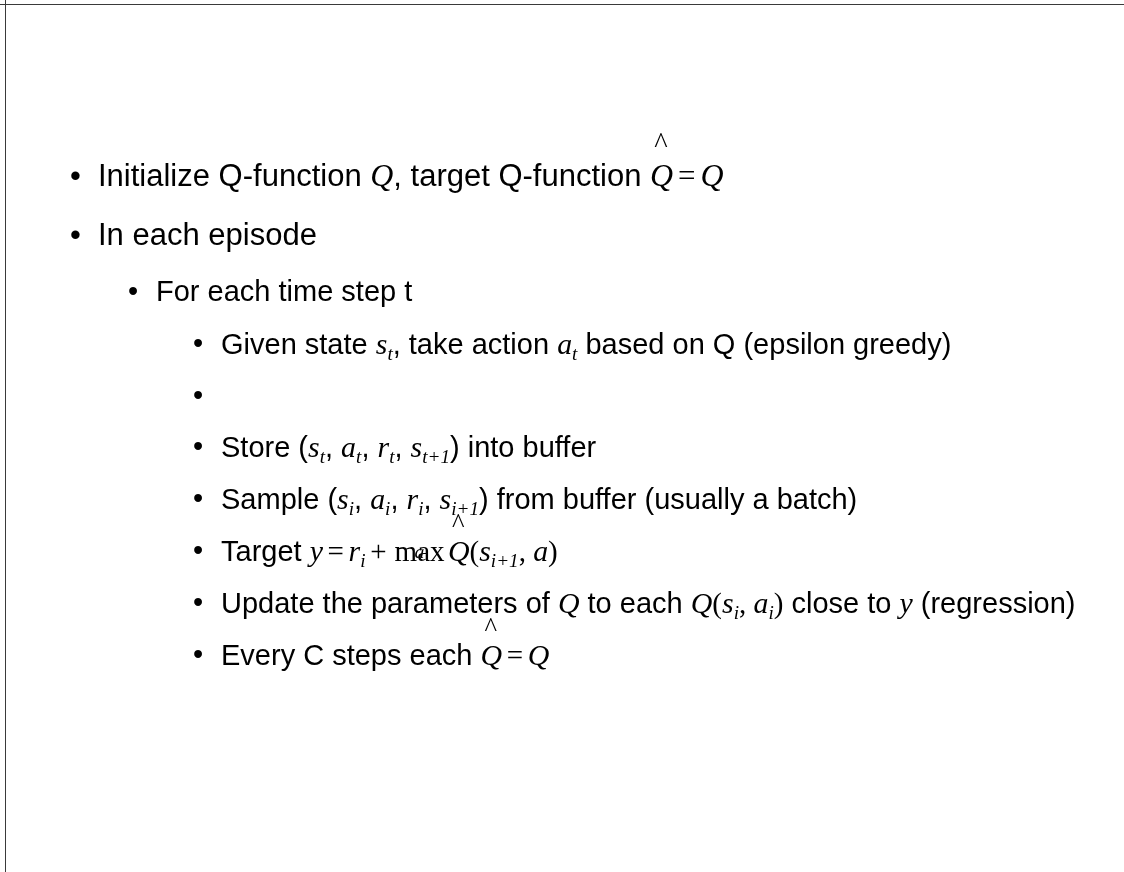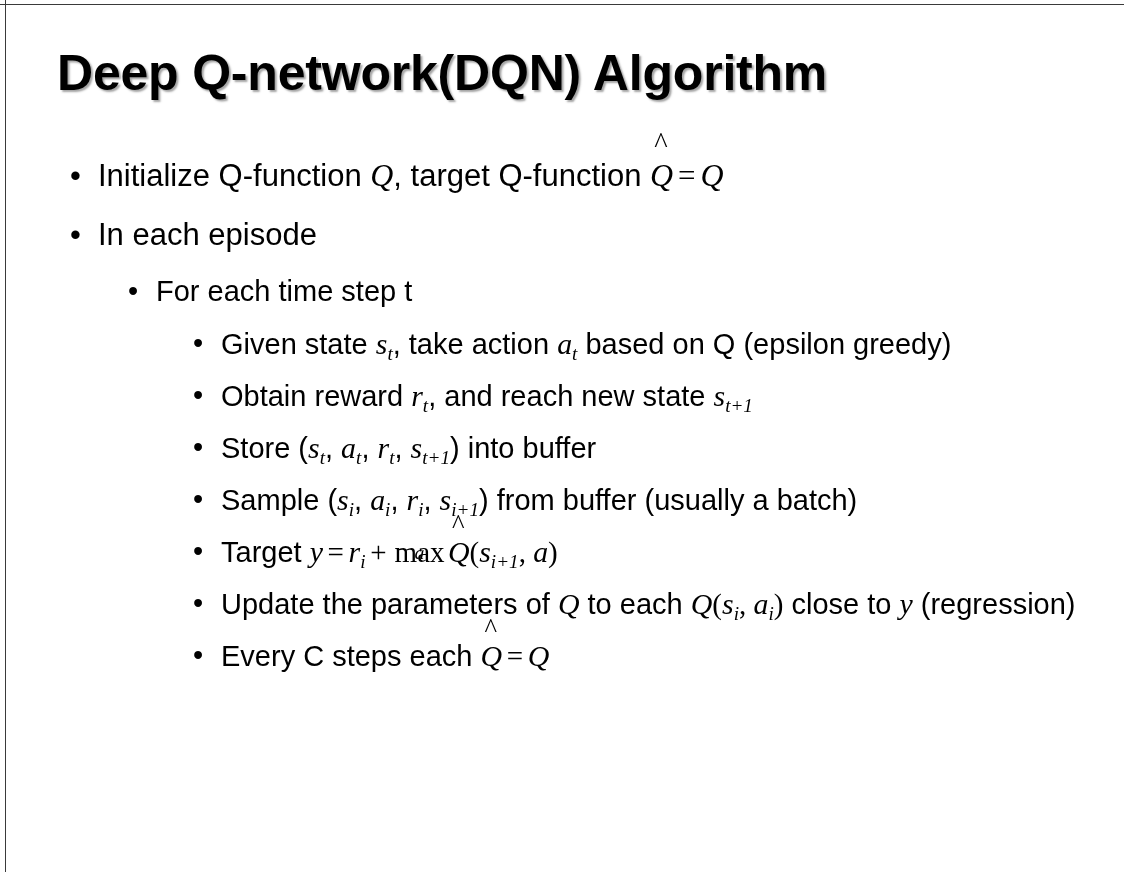--- a/index.html
+++ b/index.html
@@ -162,21 +162,20 @@
   }
 </style>
 </head>
 <body>
 
 <div class="slide">
 
   <div class="edge-top"></div>
   <div class="edge-left"></div>
 
-  <div class="title">Deep Q-network(DQN) Algorithm</div>
 
   <div class="body">
 
     <div class="bullet lvl1">
       <span class="dot">•</span>
       <span class="txt"><span>Initialize Q-function </span><span class="m">Q</span><span>, target Q-function </span><span class="hat-wrap"><span class="m">Q</span><span class="hat">^</span></span><span class="op">=</span><span class="m">Q</span></span>
     </div>
 
     <div class="bullet lvl1">
       <span class="dot">•</span>
@@ -188,21 +187,20 @@
       <span class="txt">For each time step t</span>
     </div>
 
     <div class="bullet lvl3 wrap">
       <span class="dot">•</span>
       <span class="txt"><span>Given state </span><span class="m">s</span><sub class="mi">t</sub><span>, take action </span><span class="m">a</span><sub class="mi">t</sub><span> based on Q (epsilon greedy)</span></span>
     </div>
 
     <div class="bullet lvl3">
       <span class="dot">•</span>
-      <span class="txt"><span>Obtain reward </span><span class="m">r</span><sub class="mi">t</sub><span>, and reach new state </span><span class="m">s</span><sub class="mi">t+1</sub></span>
     </div>
 
     <div class="bullet lvl3">
       <span class="dot">•</span>
       <span class="txt"><span>Store (</span><span class="m">s</span><sub class="mi">t</sub><span>, </span><span class="m">a</span><sub class="mi">t</sub><span>, </span><span class="m">r</span><sub class="mi">t</sub><span>, </span><span class="m">s</span><sub class="mi">t+1</sub><span>) into buffer</span></span>
     </div>
 
     <div class="bullet lvl3">
       <span class="dot">•</span>
       <span class="txt"><span>Sample (</span><span class="m">s</span><sub class="mi">i</sub><span>, </span><span class="m">a</span><sub class="mi">i</sub><span>, </span><span class="m">r</span><sub class="mi">i</sub><span>, </span><span class="m">s</span><sub class="mi">i+1</sub><span>) from buffer (usually a batch)</span></span>

